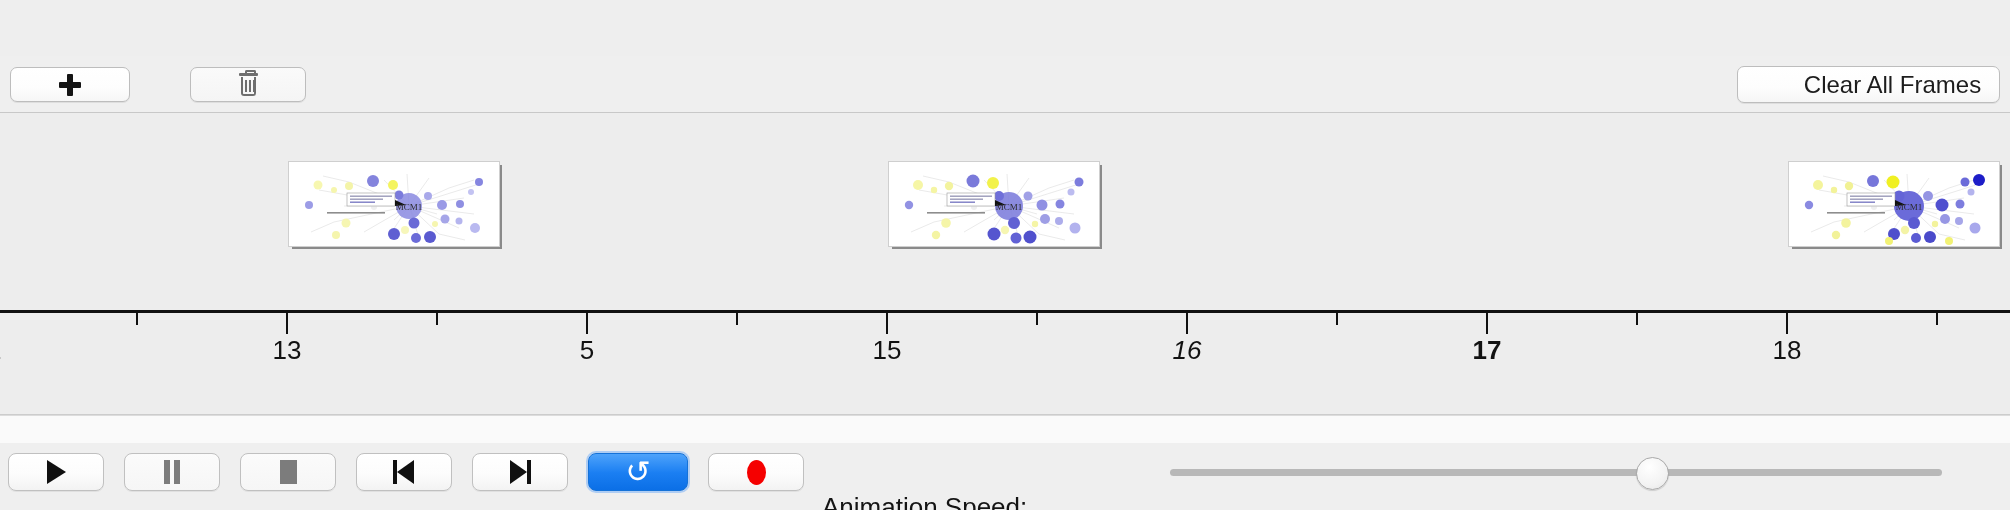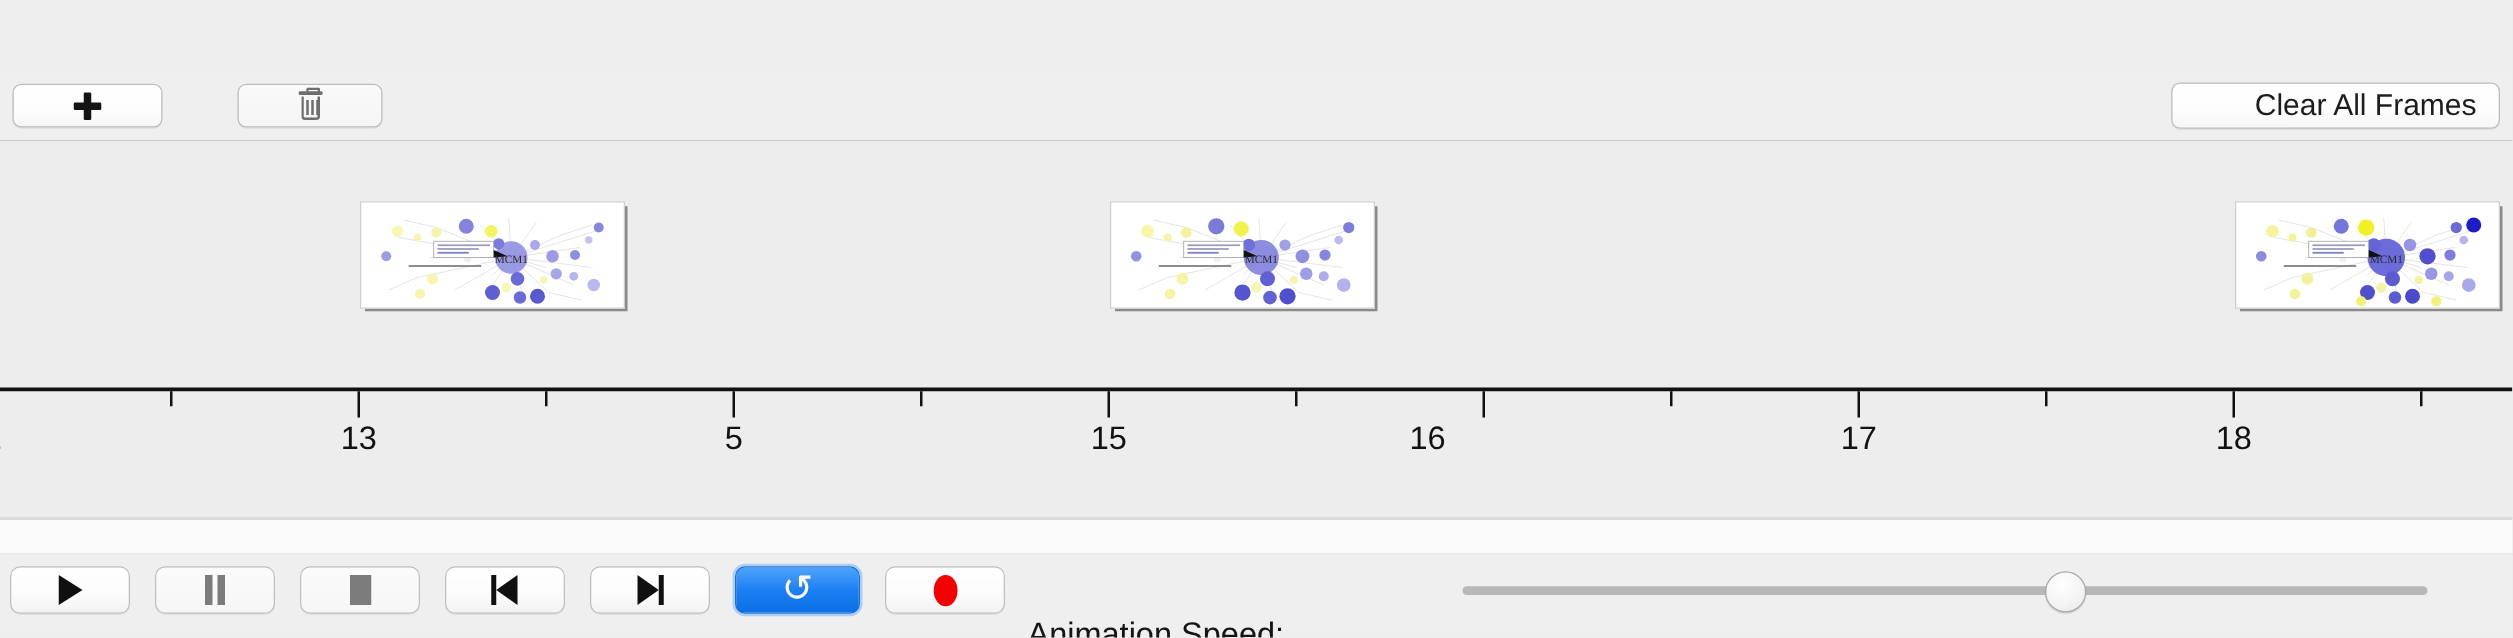--- a/index.html
+++ b/index.html
@@ -335,22 +335,22 @@
         <div class="tick minor" style="left: 1036px;"></div>
         <div class="tick minor" style="left: 1336px;"></div>
         <div class="tick minor" style="left: 1636px;"></div>
         <div class="tick minor" style="left: 1936px;"></div>
       </div>
     <div id="tick-labels">
         <div class="tick-label" style="left: -13px;">12</div>
         <div class="tick-label" style="left: 287px;">13</div>
         <div class="tick-label" style="left: 587px;">5</div>
         <div class="tick-label" style="left: 887px;">15</div>
-        <div class="tick-label" style="left: 1142px;">16</div>
-        <div class="tick-label" style="left: 1487px;">17</div>
+        <div class="tick-label" style="left: 1187px; font-style: italic;">16</div>
+        <div class="tick-label" style="left: 1487px; font-weight: bold;">17</div>
         <div class="tick-label" style="left: 1787px;">18</div>
       </div>
   </div>
 
   <div class="scroll-track">
     
   </div>
 
   <div class="controlbar">
     <div class="tbtn" id="play-btn">

